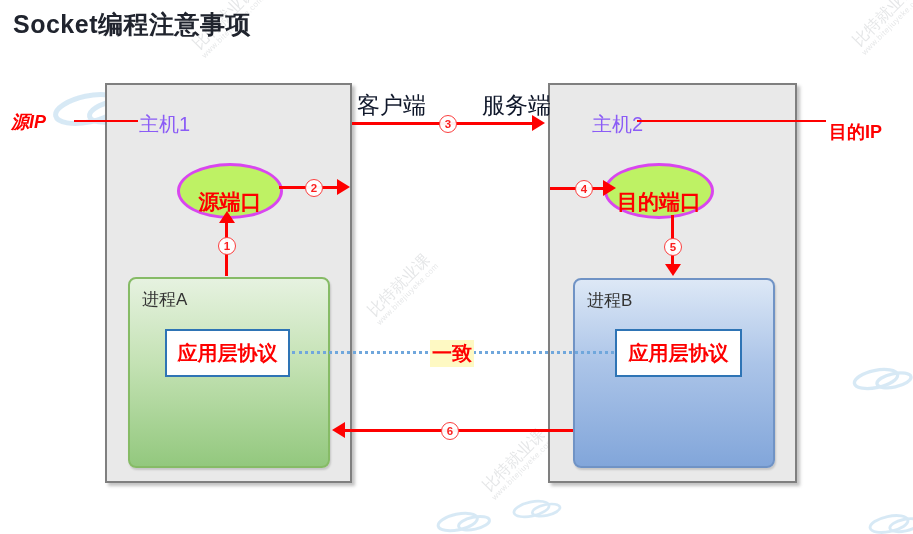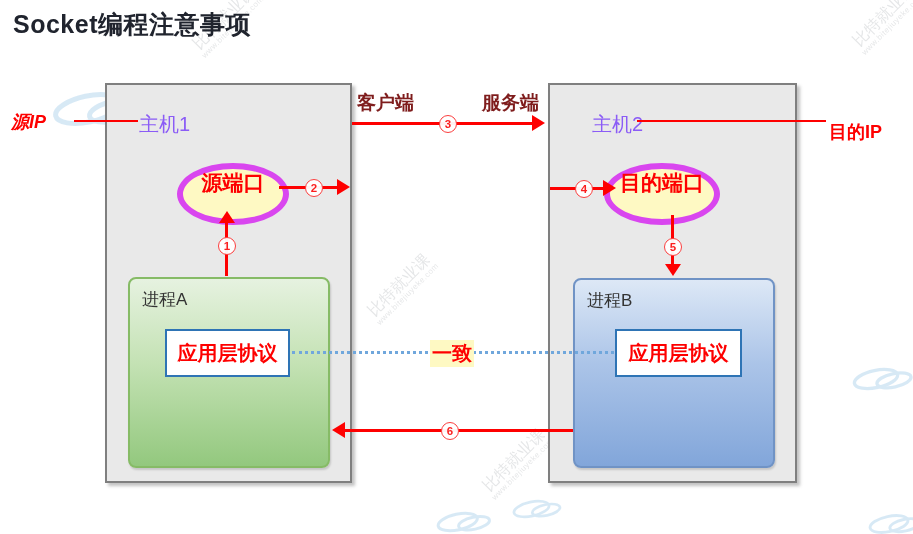--- a/index.html
+++ b/index.html
@@ -12,40 +12,40 @@
   
   .page-title{font-size:25px;font-weight:bold;color:#20242e;letter-spacing:0.5px;}
   
   .host{
     background:#e9e9e9;border:2px solid #7f7f7f;
     box-shadow:3px 3px 3px rgba(120,120,120,0.45);
   }
   .host-label{font-size:20px;color:#8b5cf6;}
   
   .red-label{color:#fe0000;font-weight:bold;font-size:18px;white-space:nowrap;}
-  .navy-label{color:#7f1d1d;font-weight:bold;font-size:19px;white-space:nowrap;}
+  .navy-label{color:#0f172a;font-weight:normal;font-size:23px;white-space:nowrap;}
   
   .hline{height:3px;background:#fe0000;}
   .vline{width:3px;background:#fe0000;}
   .thinline{height:2px;background:#fe0000;}
   
   .ah-right{width:0;height:0;border-left:13px solid #fe0000;border-top:8px solid transparent;border-bottom:8px solid transparent;}
   .ah-left{width:0;height:0;border-right:13px solid #fe0000;border-top:8px solid transparent;border-bottom:8px solid transparent;}
   .ah-up{width:0;height:0;border-bottom:12px solid #fe0000;border-left:8px solid transparent;border-right:8px solid transparent;}
   .ah-down{width:0;height:0;border-top:12px solid #fe0000;border-left:8px solid transparent;border-right:8px solid transparent;}
   
   .step-circle{
     width:16px;height:16px;border:1.5px solid #fb3e3e;border-radius:50%;
     background:rgba(255,255,255,0.95);color:#fb1f1f;
     font-size:11.5px;line-height:16px;text-align:center;font-weight:bold;
   }
   
   .port-ellipse{
-    background:#fef9c3;border:6px solid #d946ef;border-radius:50%;
-    display:flex;align-items:flex-start;justify-content:center;
+    background:#bef264;border:3px solid #d946ef;border-radius:50%;
+    display:flex;align-items:flex-end;justify-content:center;
   }
   .port-label{color:#fe0000;font-weight:bold;font-size:21px;white-space:nowrap;}
   
   .process-a{
     background:linear-gradient(180deg,#e6f2e0 0%,#c4e2b4 45%,#93c87e 100%);
     border:2px solid #86bb66;border-radius:8px;
     box-shadow:1px 2px 2px rgba(0,0,0,0.15);
   }
   .process-b{
     background:linear-gradient(180deg,#dde8f6 0%,#abc4e8 45%,#82a6da 100%);

